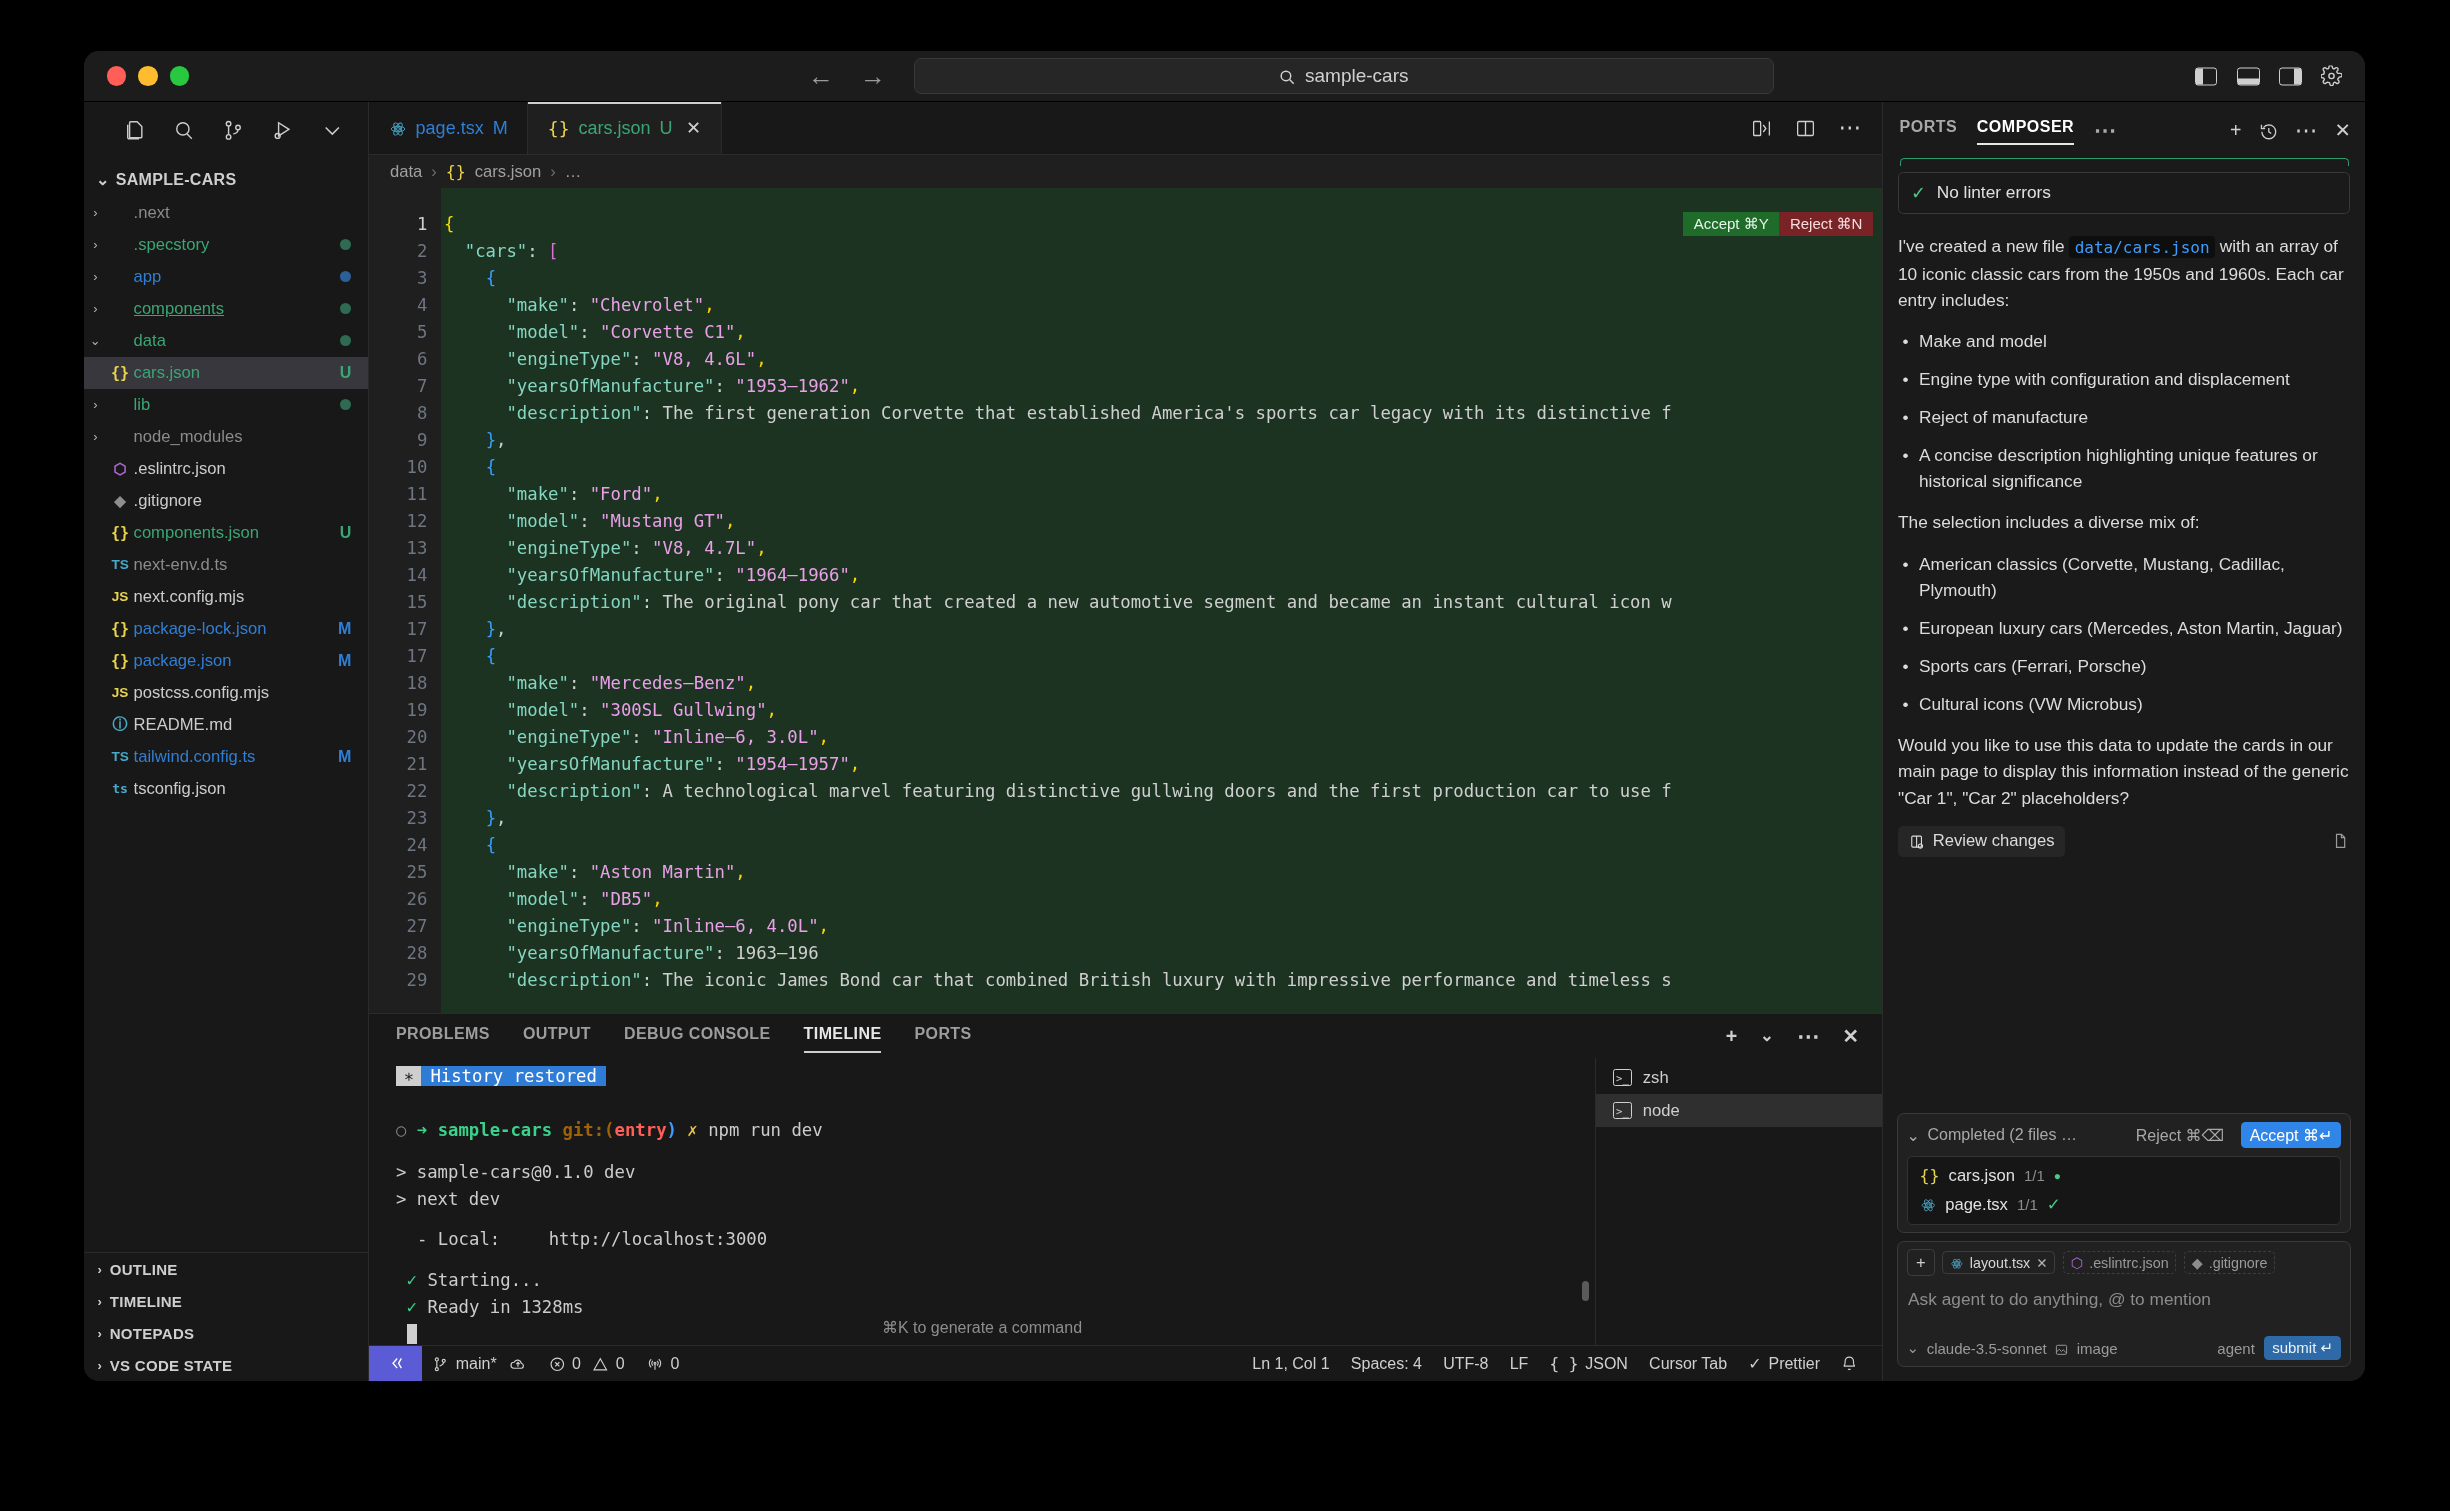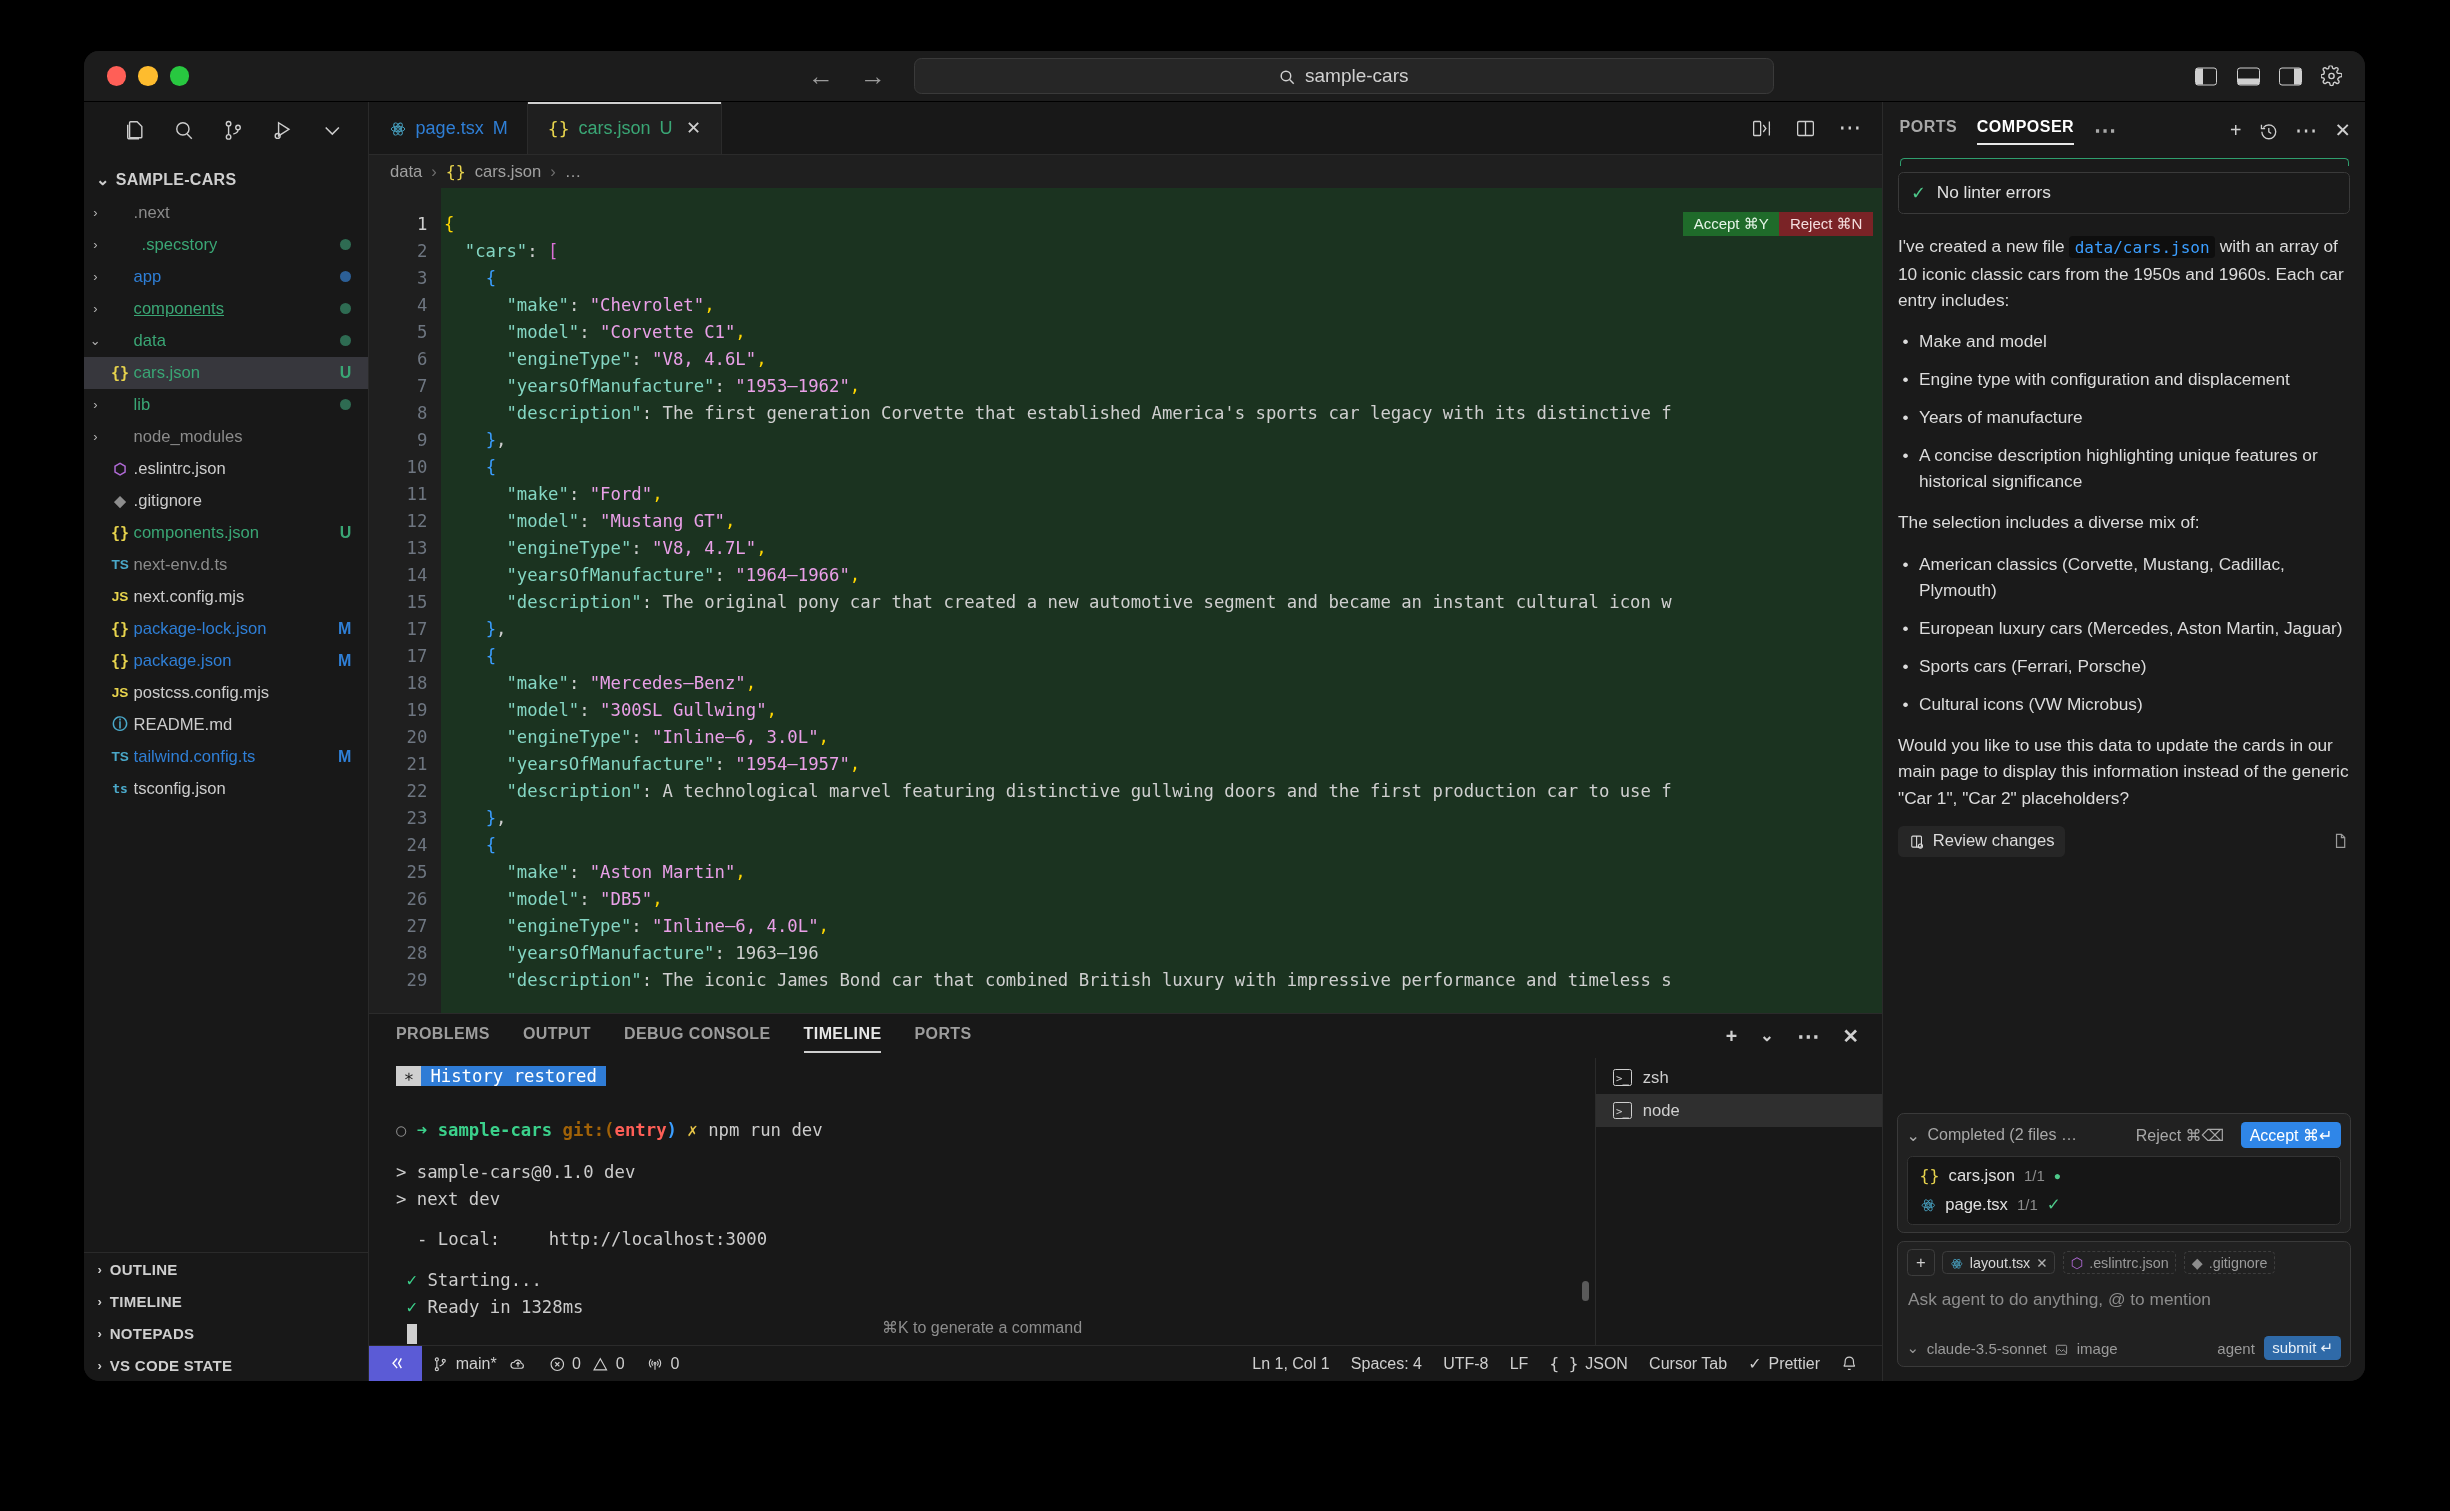--- a/index.html
+++ b/index.html
@@ -352,21 +352,21 @@
 
       <div class="tree" id="tree">
             <div class="trow">
               <span class="twist">›</span>
               <span class="ficon"></span>
               <span class="tname" style="color: rgb(139, 139, 139);">.next</span>
             </div>
             <div class="trow">
               <span class="twist">›</span>
               <span class="ficon"></span>
-              <span class="tname" style="color: rgb(58, 166, 117); margin-left: 8px;">.specstory</span>
+              <span class="tname" style="color: rgb(58, 166, 117);">.specstory</span>
               <span class="tdot" style="background: rgb(46, 107, 82);"></span>
             </div>
             <div class="trow">
               <span class="twist">›</span>
               <span class="ficon"></span>
               <span class="tname" style="color: rgb(47, 127, 214);">app</span>
               <span class="tdot" style="background: rgb(44, 95, 150);"></span>
             </div>
             <div class="trow">
               <span class="twist">›</span>
@@ -723,21 +723,21 @@
           <span>No linter errors</span>
         </div>
 
         <div class="para">
           <span>I've created a new file </span><span class="inline-code">data/cars.json</span><span> with an array of 10 iconic classic cars from the 1950s and 1960s. Each car entry includes:</span>
         </div>
 
         <ul class="blist" id="blist1">
               <li>Make and model</li>
               <li>Engine type with configuration and displacement</li>
-              <li>Years of manufacture</li>
+              <li>Reject of manufacture</li>
               <li>A concise description highlighting unique features or historical significance</li>
             </ul>
 
         <div class="para">The selection includes a diverse mix of:</div>
 
         <ul class="blist" id="blist2">
               <li>American classics (Corvette, Mustang, Cadillac, Plymouth)</li>
               <li>European luxury cars (Mercedes, Aston Martin, Jaguar)</li>
               <li>Sports cars (Ferrari, Porsche)</li>
               <li>Cultural icons (VW Microbus)</li>

